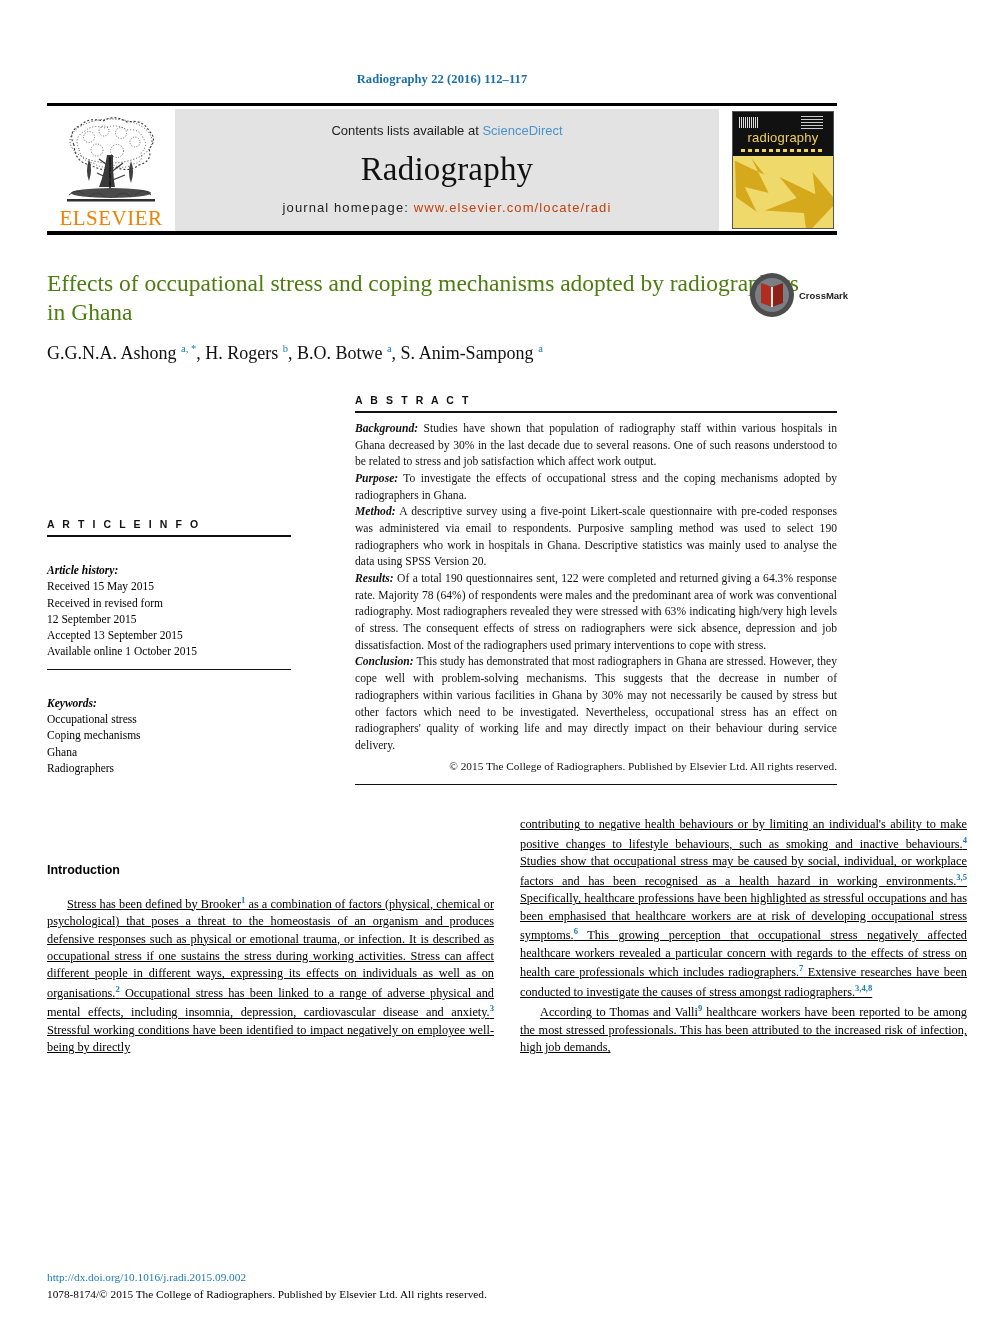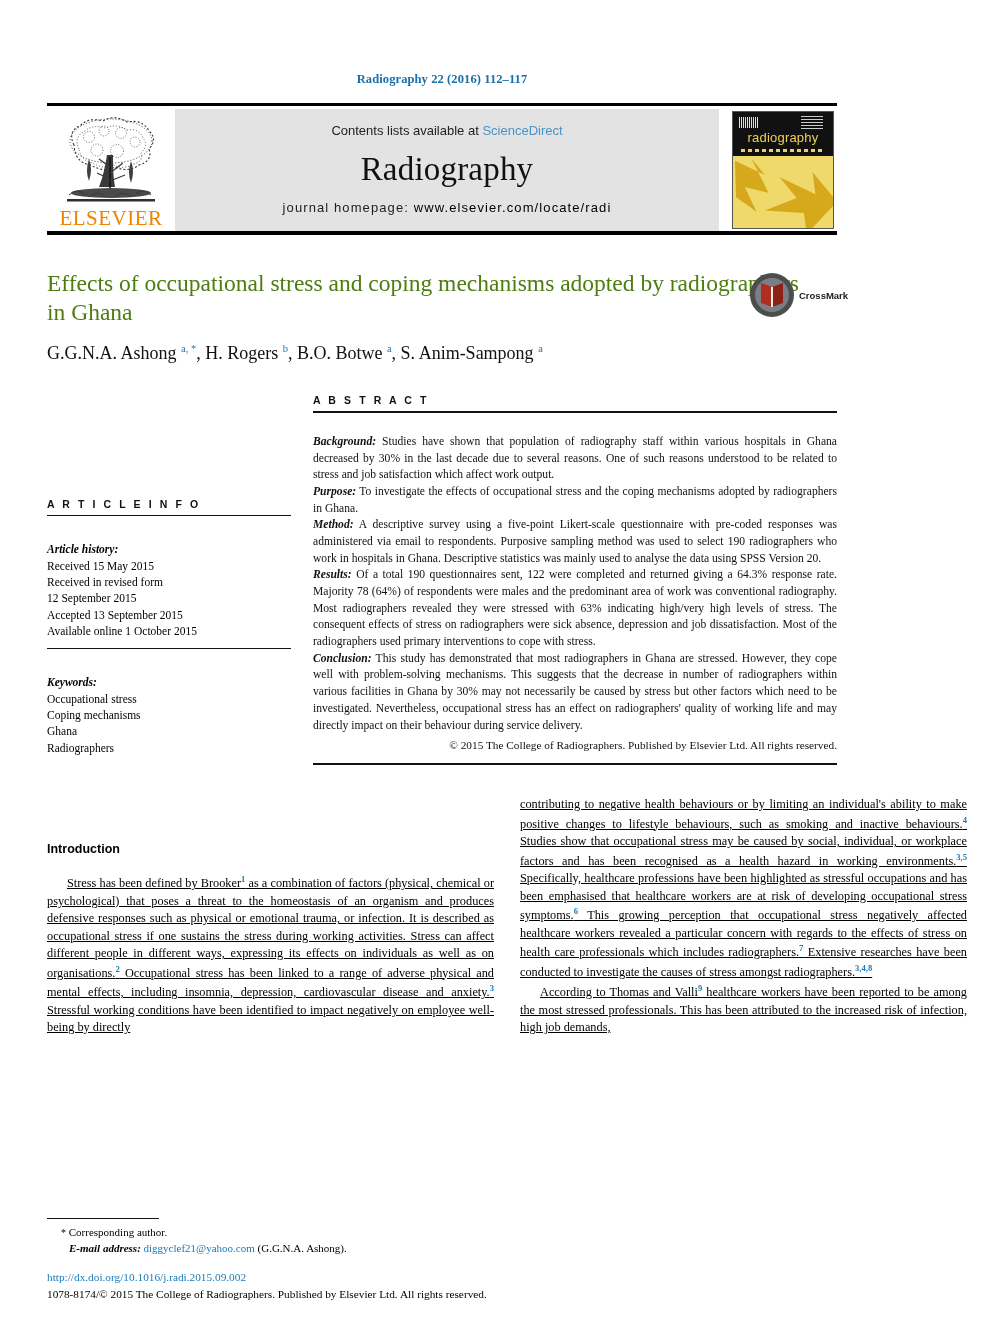--- a/index.html
+++ b/index.html
@@ -60,21 +60,21 @@
     display: flex;
     flex-direction: column;
     align-items: center;
     justify-content: space-between;
     padding: 14px 0 16px 0;
   }
   .contents-line { font-family: "Liberation Sans", sans-serif; font-size: 13px; color: #222; }
   .contents-line .sd { color: #4a93c9; }
   .journal-name { font-family: "Liberation Serif", serif; font-size: 33px; color: #111; letter-spacing: .2px; }
   .homepage-line { font-family: "Liberation Sans", sans-serif; font-size: 13px; color: #222; letter-spacing: 1.1px; }
-  .homepage-line .url { color: #000000; }
+  .homepage-line .url { color: #c2410c; }
   .cover-cell {
     width: 108px;
     flex: 0 0 108px;
     margin-left: 10px;
     display: flex;
     align-items: center;
     justify-content: center;
   }
   .cover {
     width: 102px; height: 118px;
@@ -131,35 +131,35 @@
     position: absolute; right: 0px; top: 0px;
     width: 88px; height: 52px;
     display: flex; align-items: center; gap: 4px;
   }
   .crossmark-logo { width: 46px; height: 46px; flex: 0 0 46px; }
   .crossmark-word { font-family: "Liberation Sans", sans-serif; font-size: 9.5px; font-weight: bold; color: #222; }
 
   
   .info-wrap { margin: 30px 47px 0 47px; display: flex; gap: 22px; align-items: flex-end; }
   .col-info { width: 244px; flex: 0 0 244px; }
-  .col-abstract { flex: 1 1 auto; }
+  .col-abstract { flex: 1 1 auto; margin-left: 42px; }
   .sec-head {
     font-family: "Liberation Sans", sans-serif;
     font-size: 10.5px;
     font-weight: bold;
     letter-spacing: 2.6px;
     color: #111;
     margin-bottom: 5px;
   }
   .hr-1 { height: 1.6px; background: #111; }
   .hr-thin { height: 1px; background: #111; }
   .info-group { padding-top: 25px; padding-bottom: 9px; font-size: 11.5px; line-height: 1.42; }
   .info-label { font-style: italic; font-weight: bold; }
   .abstract-body {
-    padding-top: 21px;
+    padding-top: 8px;
     font-size: 11.6px;
     line-height: 1.44;
     text-align: justify;
     color: #111;
   }
   .abstract-body p { margin: 0; }
   .abstract-body .lead { font-style: italic; font-weight: bold; }
   .copyright-line { text-align: right; margin-top: 3px; font-size: 11.3px; }
   .hr-abs-bottom { height: 1.6px; background: #111; margin-top: 10px; }
 
@@ -320,31 +320,19 @@
     <div class="body-col">
       <h2>Introduction</h2>
       <p>Stress has been defined by Brooker<sup class="ref">1</sup> as a combination of factors (physical, chemical or psychological) that poses a threat to the homeostasis of an organism and produces defensive responses such as physical or emotional trauma, or infection. It is described as occupational stress if one sustains the stress during working activities. Stress can affect different people in different ways, expressing its effects on individuals as well as on organisations.<sup class="ref">2</sup> Occupational stress has been linked to a range of adverse physical and mental effects, including insomnia, depression, cardiovascular disease and anxiety.<sup class="ref">3</sup> Stressful working conditions have been identified to impact negatively on employee well-being by directly</p>
     </div>
     <div class="body-col">
       <p style="text-indent:0">contributing to negative health behaviours or by limiting an individual's ability to make positive changes to lifestyle behaviours, such as smoking and inactive behaviours.<sup class="ref">4</sup> Studies show that occupational stress may be caused by social, individual, or workplace factors and has been recognised as a health hazard in working environments.<sup class="ref">3,5</sup> Specifically, healthcare professions have been highlighted as stressful occupations and has been emphasised that healthcare workers are at risk of developing occupational stress symptoms.<sup class="ref">6</sup> This growing perception that occupational stress negatively affected healthcare workers revealed a particular concern with regards to the effects of stress on health care professionals which includes radiographers.<sup class="ref">7</sup> Extensive researches have been conducted to investigate the causes of stress amongst radiographers.<sup class="ref">3,4,8</sup></p>
       <p>According to Thomas and Valli<sup class="ref">9</sup> healthcare workers have been reported to be among the most stressed professionals. This has been attributed to the increased risk of infection, high job demands,</p>
     </div>
   </div>
 
-  <div class="footer">
-    <div class="footer-rule"></div>
-    <div class="footer-line" style="text-indent:14px">
-      <span class="star">*</span>
-      <span>Corresponding author.</span>
-    </div>
-    <div class="footer-line" style="text-indent:22px">
-      <span class="footer-ital">E-mail address:</span>
-      <span class="link-blue">diggyclef21@yahoo.com</span>
-      <span>(G.G.N.A. Ashong).</span>
-    </div>
-  </div>
 
   <div class="doi-block">
     <div class="doi-link">http://dx.doi.org/10.1016/j.radi.2015.09.002</div>
     <div>1078-8174/© 2015 The College of Radiographers. Published by Elsevier Ltd. All rights reserved.</div>
   </div>
 
 </div>
 
 </body></html>

